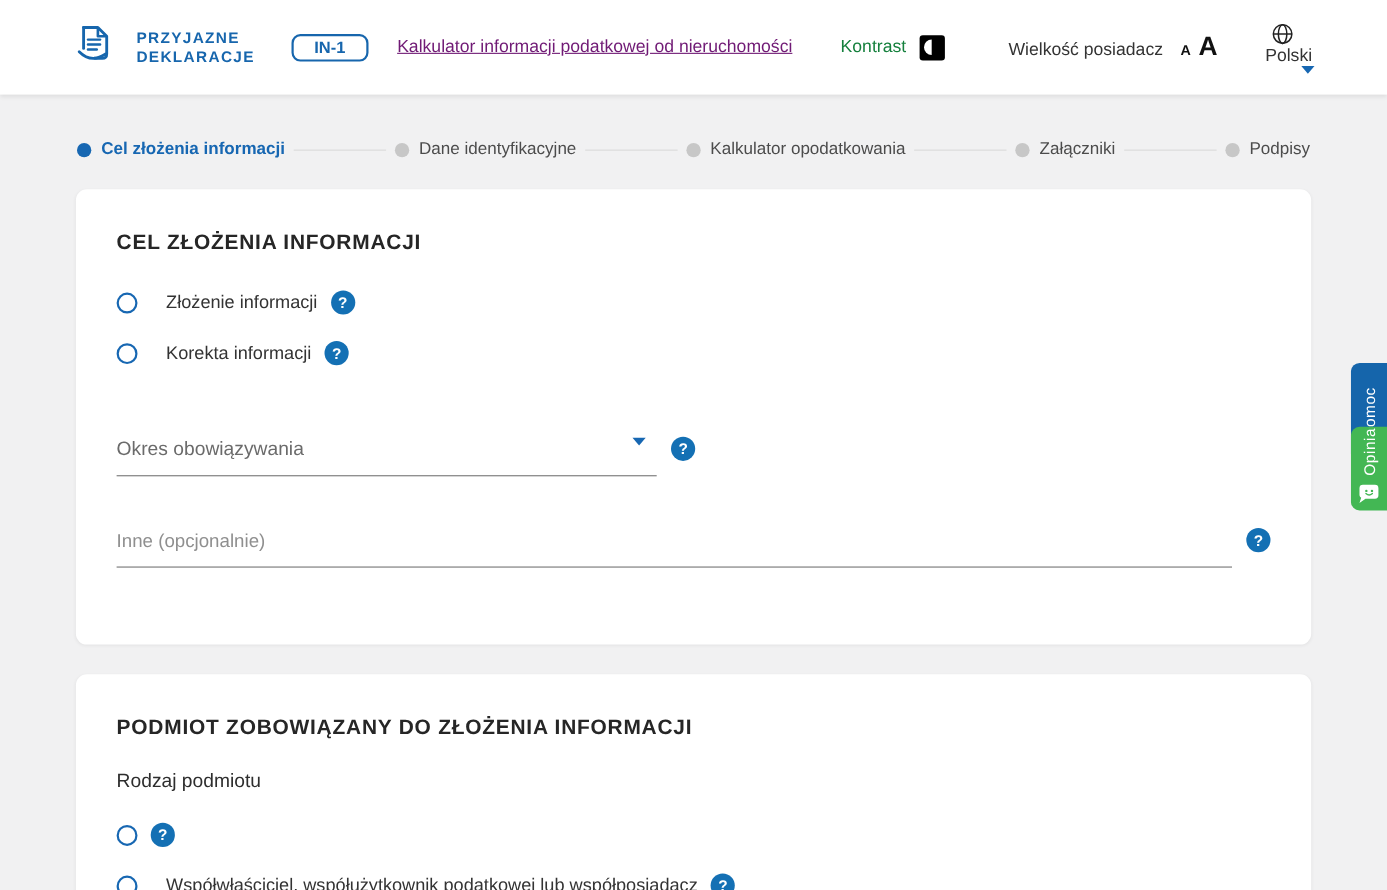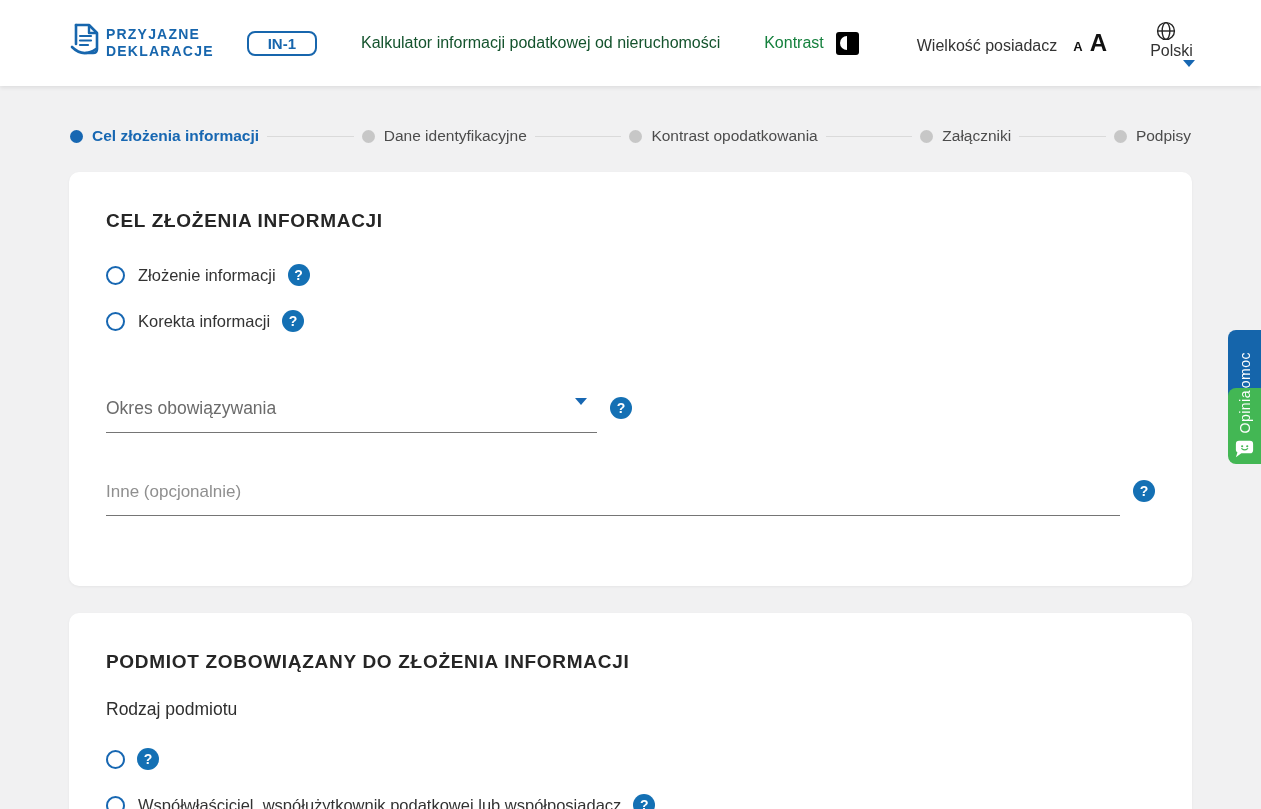--- a/index.html
+++ b/index.html
@@ -11,32 +11,32 @@
   }
 
   
   .header {
     height: 86px; background: #ffffff;
     display: flex; align-items: center;
     padding: 0 66px 0 66px;
     box-shadow: 0 2px 4px rgba(0,0,0,0.08);
     position: relative; z-index: 5;
   }
-  .logo { display: flex; align-items: center; gap: 0; }
+  .logo { display: flex; align-items: center; gap: 18px; }
   .logo-text {
     color: #1766ad; font-weight: bold; font-size: 14px;
     letter-spacing: 1.2px; line-height: 1.2;
   }
   .badge {
     margin-left: 33px;
     border: 2px solid #1766ad; border-radius: 8px;
     color: #1766ad; font-weight: bold; font-size: 15px;
     padding: 2px 19px;
   }
-  .app-title { margin-left: 44px; font-size: 16px; color: #14532d; }
+  .app-title { margin-left: 26px; font-size: 16px; color: #701a75; text-decoration: underline; }
   .header-right { margin-left: auto; display: flex; align-items: center; }
   .contrast-group { display: flex; align-items: center; gap: 12px; cursor: pointer; }
   .contrast-label { font-size: 16px; color: #15803d; }
   .contrast-icon {
     width: 23px; height: 23px; background: #000; border-radius: 3px;
     display: flex; align-items: center; justify-content: center;
   }
   .contrast-icon .half {
     width: 7px; height: 14px; background: #fff;
     border-radius: 7px 0 0 7px; margin-right: 7px;
@@ -79,21 +79,21 @@
   }
   .card h2 {
     font-size: 19px; font-weight: 600; color: #262626;
     letter-spacing: 0.7px; margin-bottom: 32px;
   }
   .radio-row { display: flex; align-items: center; margin-bottom: 24px; }
   .radio-circle {
     width: 19px; height: 19px; border-radius: 50%;
     border: 2px solid #1767b2; background: #fff; flex: none; cursor: pointer;
   }
-  .radio-label { font-size: 16.5px; color: #333; margin-left: 13px; }
+  .radio-label { font-size: 16.5px; color: #333; margin-left: 26px; }
   .help-icon {
     width: 22px; height: 22px; border-radius: 50%;
     background: #1470b4; color: #fff;
     font-size: 14px; font-weight: bold;
     display: inline-flex; align-items: center; justify-content: center;
     margin-left: 12px; flex: none; cursor: pointer;
   }
 
   .field-row { display: flex; align-items: flex-start; }
   .select-row { margin-top: 64px; }
@@ -193,21 +193,21 @@
     <span class="step-label">Cel złożenia informacji</span>
   </div>
   <span class="step-line"></span>
   <div class="step">
     <span class="step-dot"></span>
     <span class="step-label">Dane identyfikacyjne</span>
   </div>
   <span class="step-line"></span>
   <div class="step">
     <span class="step-dot"></span>
-    <span class="step-label">Kontrast opodatkowania</span>
+    <span class="step-label">Kalkulator opodatkowania</span>
   </div>
   <span class="step-line"></span>
   <div class="step">
     <span class="step-dot"></span>
     <span class="step-label">Załączniki</span>
   </div>
   <span class="step-line"></span>
   <div class="step">
     <span class="step-dot"></span>
     <span class="step-label">Podpisy</span>

